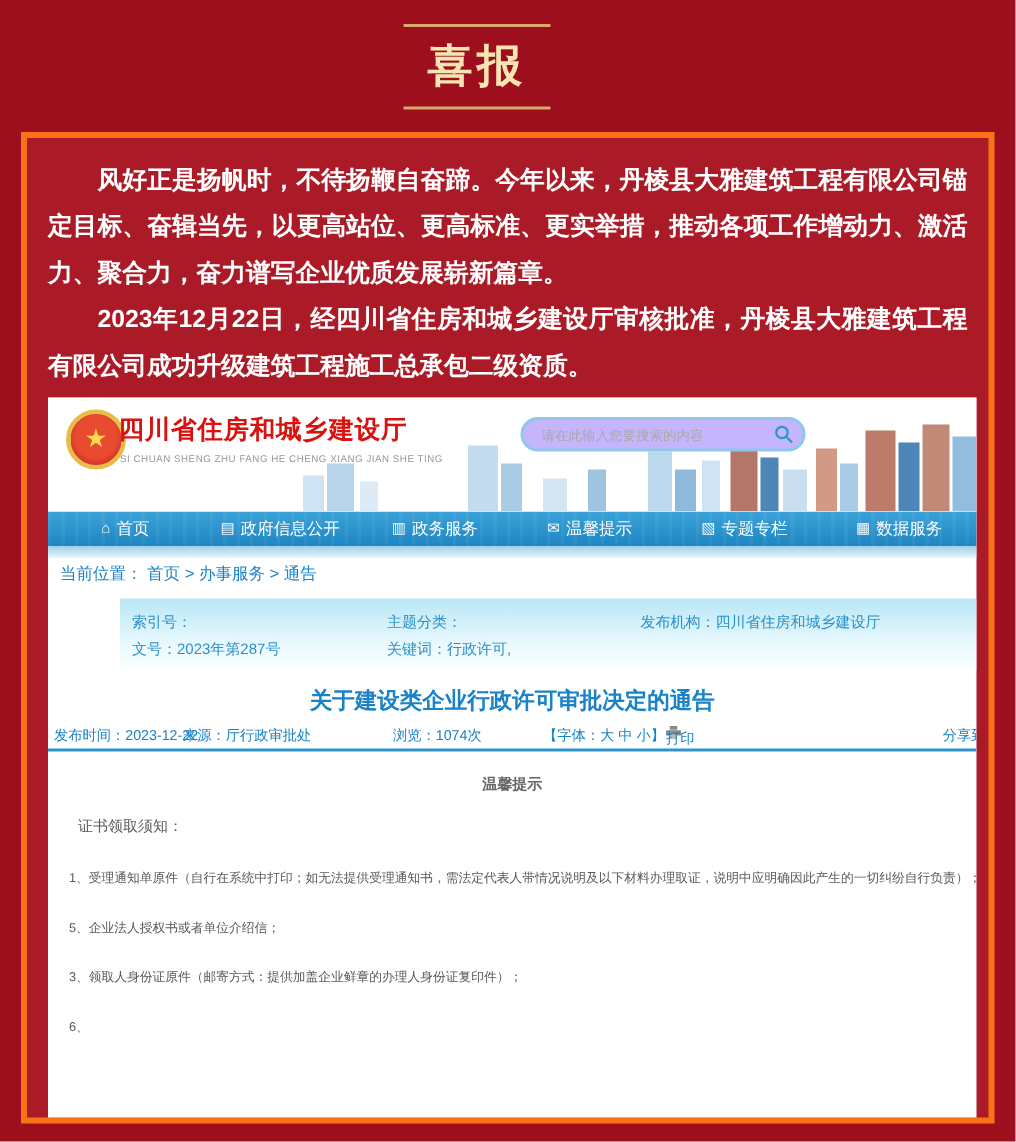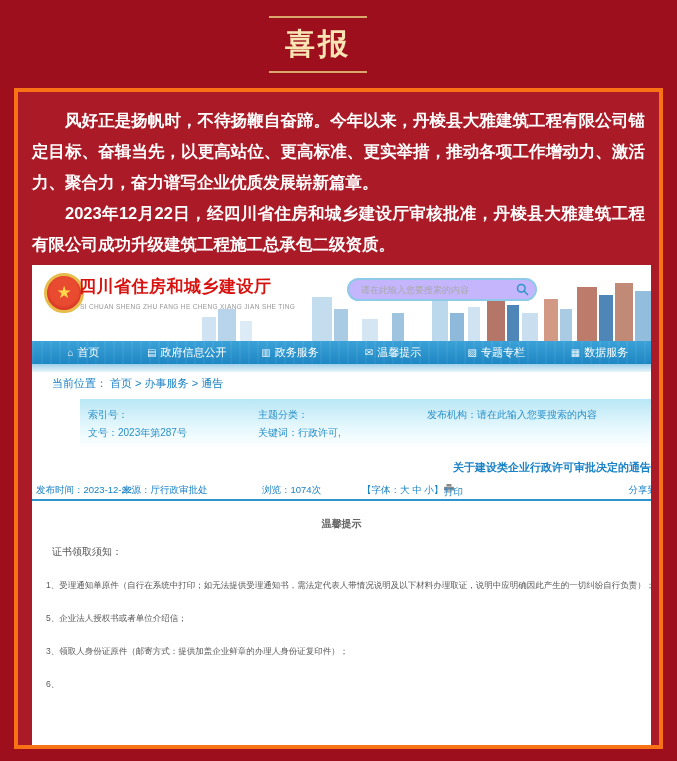--- a/index.html
+++ b/index.html
@@ -39,30 +39,30 @@
   .search input::placeholder{color:#a9a9a9;}
   .search-btn{display:flex;align-items:center;cursor:pointer;}
   .s-nav{display:flex;height:23px;
     background:linear-gradient(180deg,#3ba2d8 0%,#1e86c2 100%);
     background-image:repeating-linear-gradient(90deg,rgba(255,255,255,.05) 0 2px,rgba(0,0,0,0) 2px 9px),
       linear-gradient(180deg,#3ba2d8 0%,#1e86c2 100%);}
   .nav-item{flex:1;display:flex;align-items:center;justify-content:center;gap:4px;
     color:#fff;font-size:11px;cursor:pointer;white-space:nowrap;}
   .nav-icon{font-size:10px;line-height:1;opacity:.95;}
   .s-navglow{height:8px;background:linear-gradient(180deg,#9fcfe8,#e8f5fb);}
-  .s-crumb{padding:4px 0 8px 20px;font-size:11px;color:#1a82c6;line-height:15px;}
+  .s-crumb{padding:4px 0 8px 8px;font-size:11px;color:#1a82c6;line-height:15px;}
   .s-meta{position:relative;height:48px;
     background:linear-gradient(180deg,#b9e7f6 0%,#e6f8fd 60%,#fdffff 100%);
     font-size:10px;color:#2a90c9;margin-left:48px;}
   .s-meta span{position:absolute;white-space:nowrap;}
   .m-index{left:8px;top:9px;}   .m-docno{left:8px;top:27px;}
   .m-topic{left:178px;top:9px;} .m-keywords{left:178px;top:27px;}
   .m-agency{left:347px;top:9px;}
-  .s-title2{margin-top:12px;text-align:right;font-size:11px;line-height:18px;
-    font-weight:bold;color:#1a82c6;font-family:Liberation Mono, monospace;}
+  .s-title2{margin-top:12px;text-align:center;font-size:15px;line-height:18px;
+    font-weight:bold;color:#1a82c6;}
   .s-infobar{position:relative;margin-top:5px;height:17px;border-bottom:2px solid #2e94cc;
     font-size:9.5px;color:#1a82c6;}
   .s-infobar span{position:absolute;top:2px;white-space:nowrap;}
   .i-publish{left:4px;}  .i-source{left:90px;} .i-views{left:230px;}
   .i-font{left:330px;cursor:pointer;} .i-print{left:412px;cursor:pointer;display:inline-flex;align-items:center;gap:3px;}
   .i-share{right:-6px;cursor:pointer;color:#1a82c6;}
   .tip{margin-top:18px;text-align:center;font-size:10px;color:#666;line-height:10px;font-weight:bold;}
   .intro{margin:17px 0 0 20px;font-size:10px;color:#595959;line-height:11px;}
   .item{margin:23px 0 0 14px;font-size:8.5px;line-height:10px;color:#595959;
     white-space:nowrap;overflow:hidden;}
@@ -151,21 +151,21 @@
     <div class="s-crumb">
       <span>当前位置：</span>
       <span>首页 &gt; 办事服务 &gt; 通告</span>
     </div>
 
     <div class="s-meta">
       <span class="m-index">索引号：</span>
       <span class="m-docno">文号：2023年第287号</span>
       <span class="m-topic">主题分类：</span>
       <span class="m-keywords">关键词：行政许可,</span>
-      <span class="m-agency">发布机构：请在此输入您要搜索的内容</span>
+      <span class="m-agency">发布机构：四川省住房和城乡建设厅</span>
     </div>
 
     <div class="s-title2">关于建设类企业行政许可审批决定的通告</div>
     <div class="s-infobar">
       <span class="i-publish">发布时间：2023-12-22</span>
       <span class="i-source">来源：厅行政审批处</span>
       <span class="i-views">浏览：1074次</span>
       <span class="i-font">【字体：大 中 小】</span>
       <span class="i-print">
         <svg width="10" height="9" viewBox="0 0 10 9">

